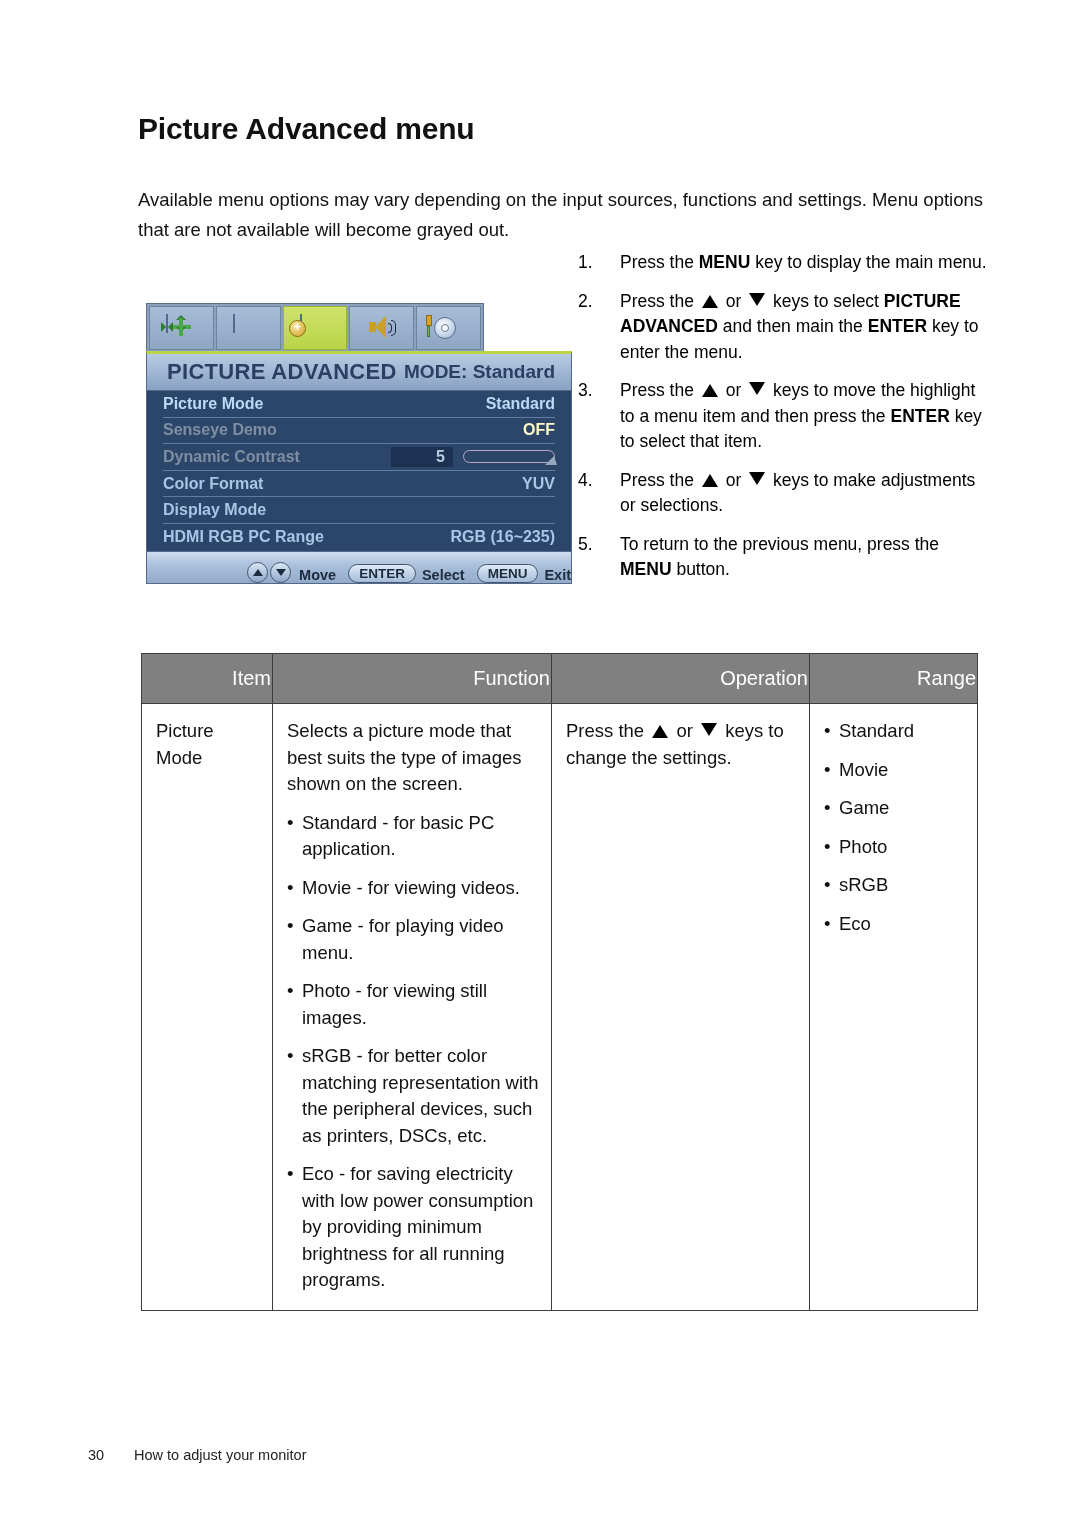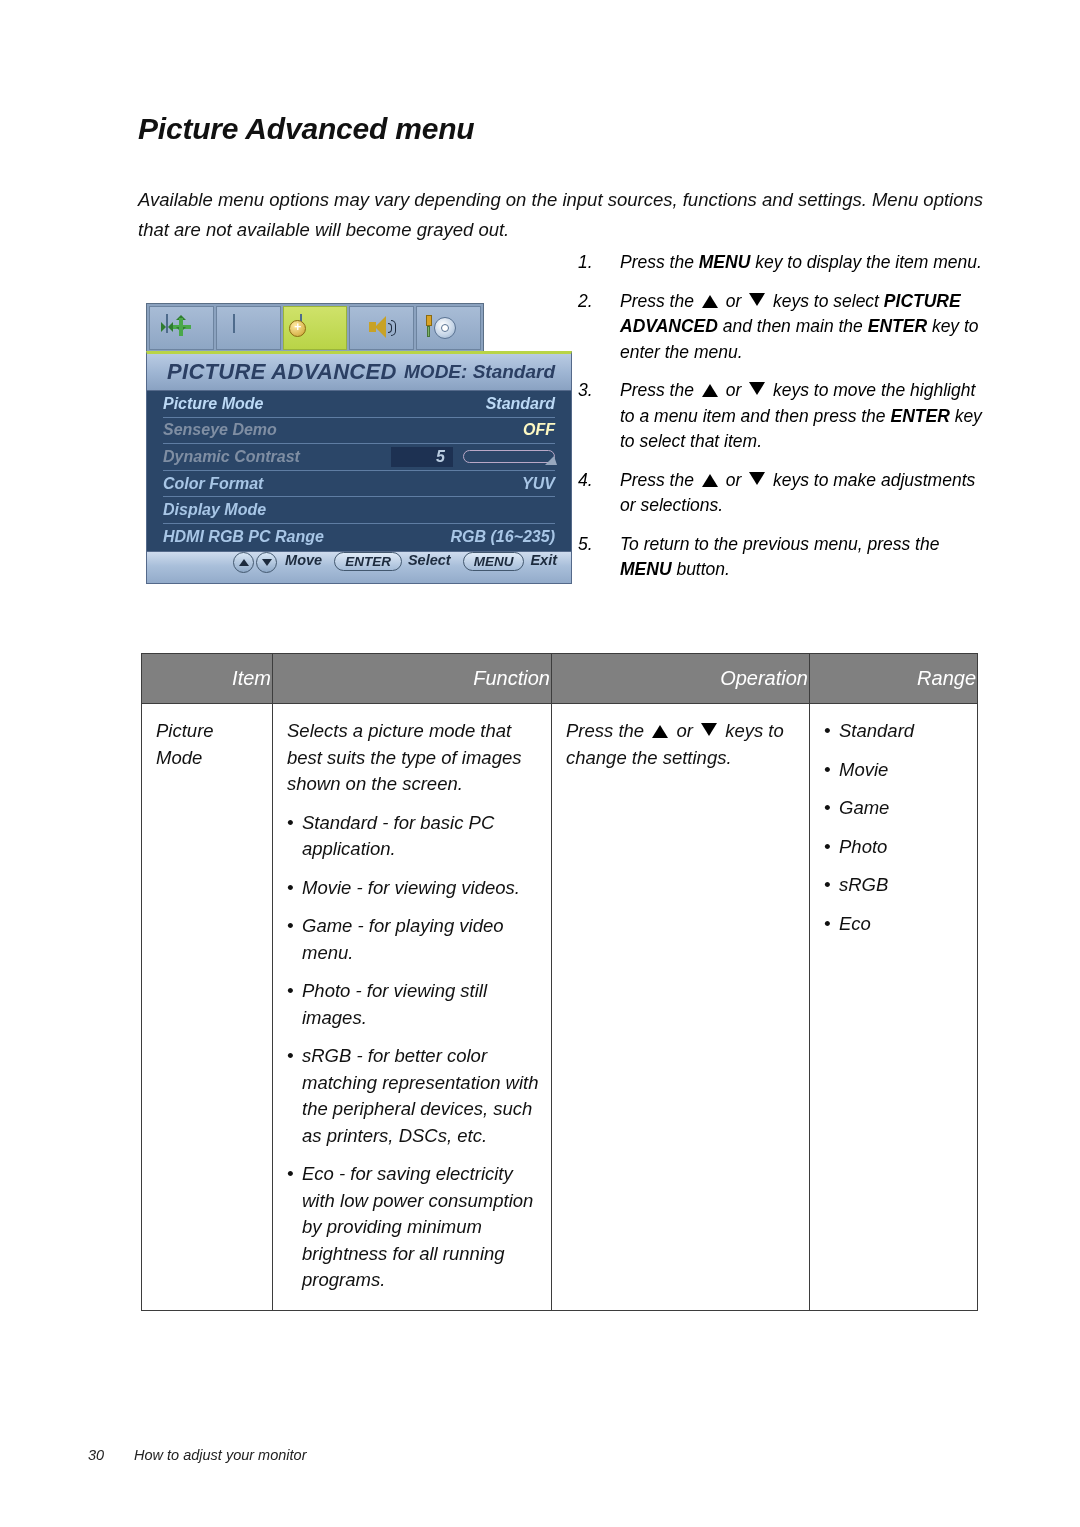--- a/index.html
+++ b/index.html
@@ -12,21 +12,20 @@
     height: 1527px;
     position: relative;
     font-family: "Liberation Sans", sans-serif;
     color: #000000;
     overflow: hidden;
   }
 
   .page {
     position: absolute;
     inset: 0;
-    font-style: italic;
   }
 
   
   #page-title {
     position: absolute;
     left: 138px;
     top: 92px;
     font-size: 30px;
     font-weight: bold;
     letter-spacing: -0.2px;
@@ -290,23 +289,22 @@
   }
   .osd-foot {
     position: absolute;
     left: 0; top: 248px;
     width: 426px;
     height: 33px;
     background: linear-gradient(180deg,#cfdcee 0%, #a9bfda 45%, #93abca 100%);
     border: 1px solid #54698a;
     box-sizing: border-box;
     display: flex;
-    align-items: flex-start;
+    align-items: flex-end;
     justify-content: flex-end;
-    padding-right: 14px;
     font-size: 14.5px;
     font-weight: bold;
     color: #1d2b3e;
   }
   .rk {
     width: 19px; height: 19px;
     border-radius: 50%;
     background: linear-gradient(180deg,#d9e7f6,#8fa9c8);
     border: 1.5px solid #43586f;
     display: inline-flex;
@@ -402,21 +400,21 @@
 
 <div class="page">
 
   <h1 id="page-title">Picture Advanced menu</h1>
 
   <p id="intro">Available menu options may vary depending on the input sources, functions and settings. Menu options that are not available will become grayed out.</p>
 
   <div id="steps">
 
     <div class="step">
-      <span class="step-num">1.</span><span>Press the </span><span class="b">MENU</span><span> key to display the item menu.</span>
+      <span class="step-num">1.</span><span>Press the </span><span class="b">MENU</span><span> key to display the main menu.</span>
     </div>
 
     <div class="step">
       <span class="step-num">2.</span><span>Press the </span><span class="tri tri-up"></span><span> or </span><span class="tri tri-dn"></span><span> keys to select </span><span class="b">PICTURE ADVANCED</span><span> and then main the </span><span class="b">ENTER</span><span> key to enter the menu.</span>
     </div>
 
     <div class="step">
       <span class="step-num">3.</span><span>Press the </span><span class="tri tri-up"></span><span> or </span><span class="tri tri-dn"></span><span> keys to move the highlight to a menu item and then press the </span><span class="b">ENTER</span><span> key to select that item.</span>
     </div>
 

